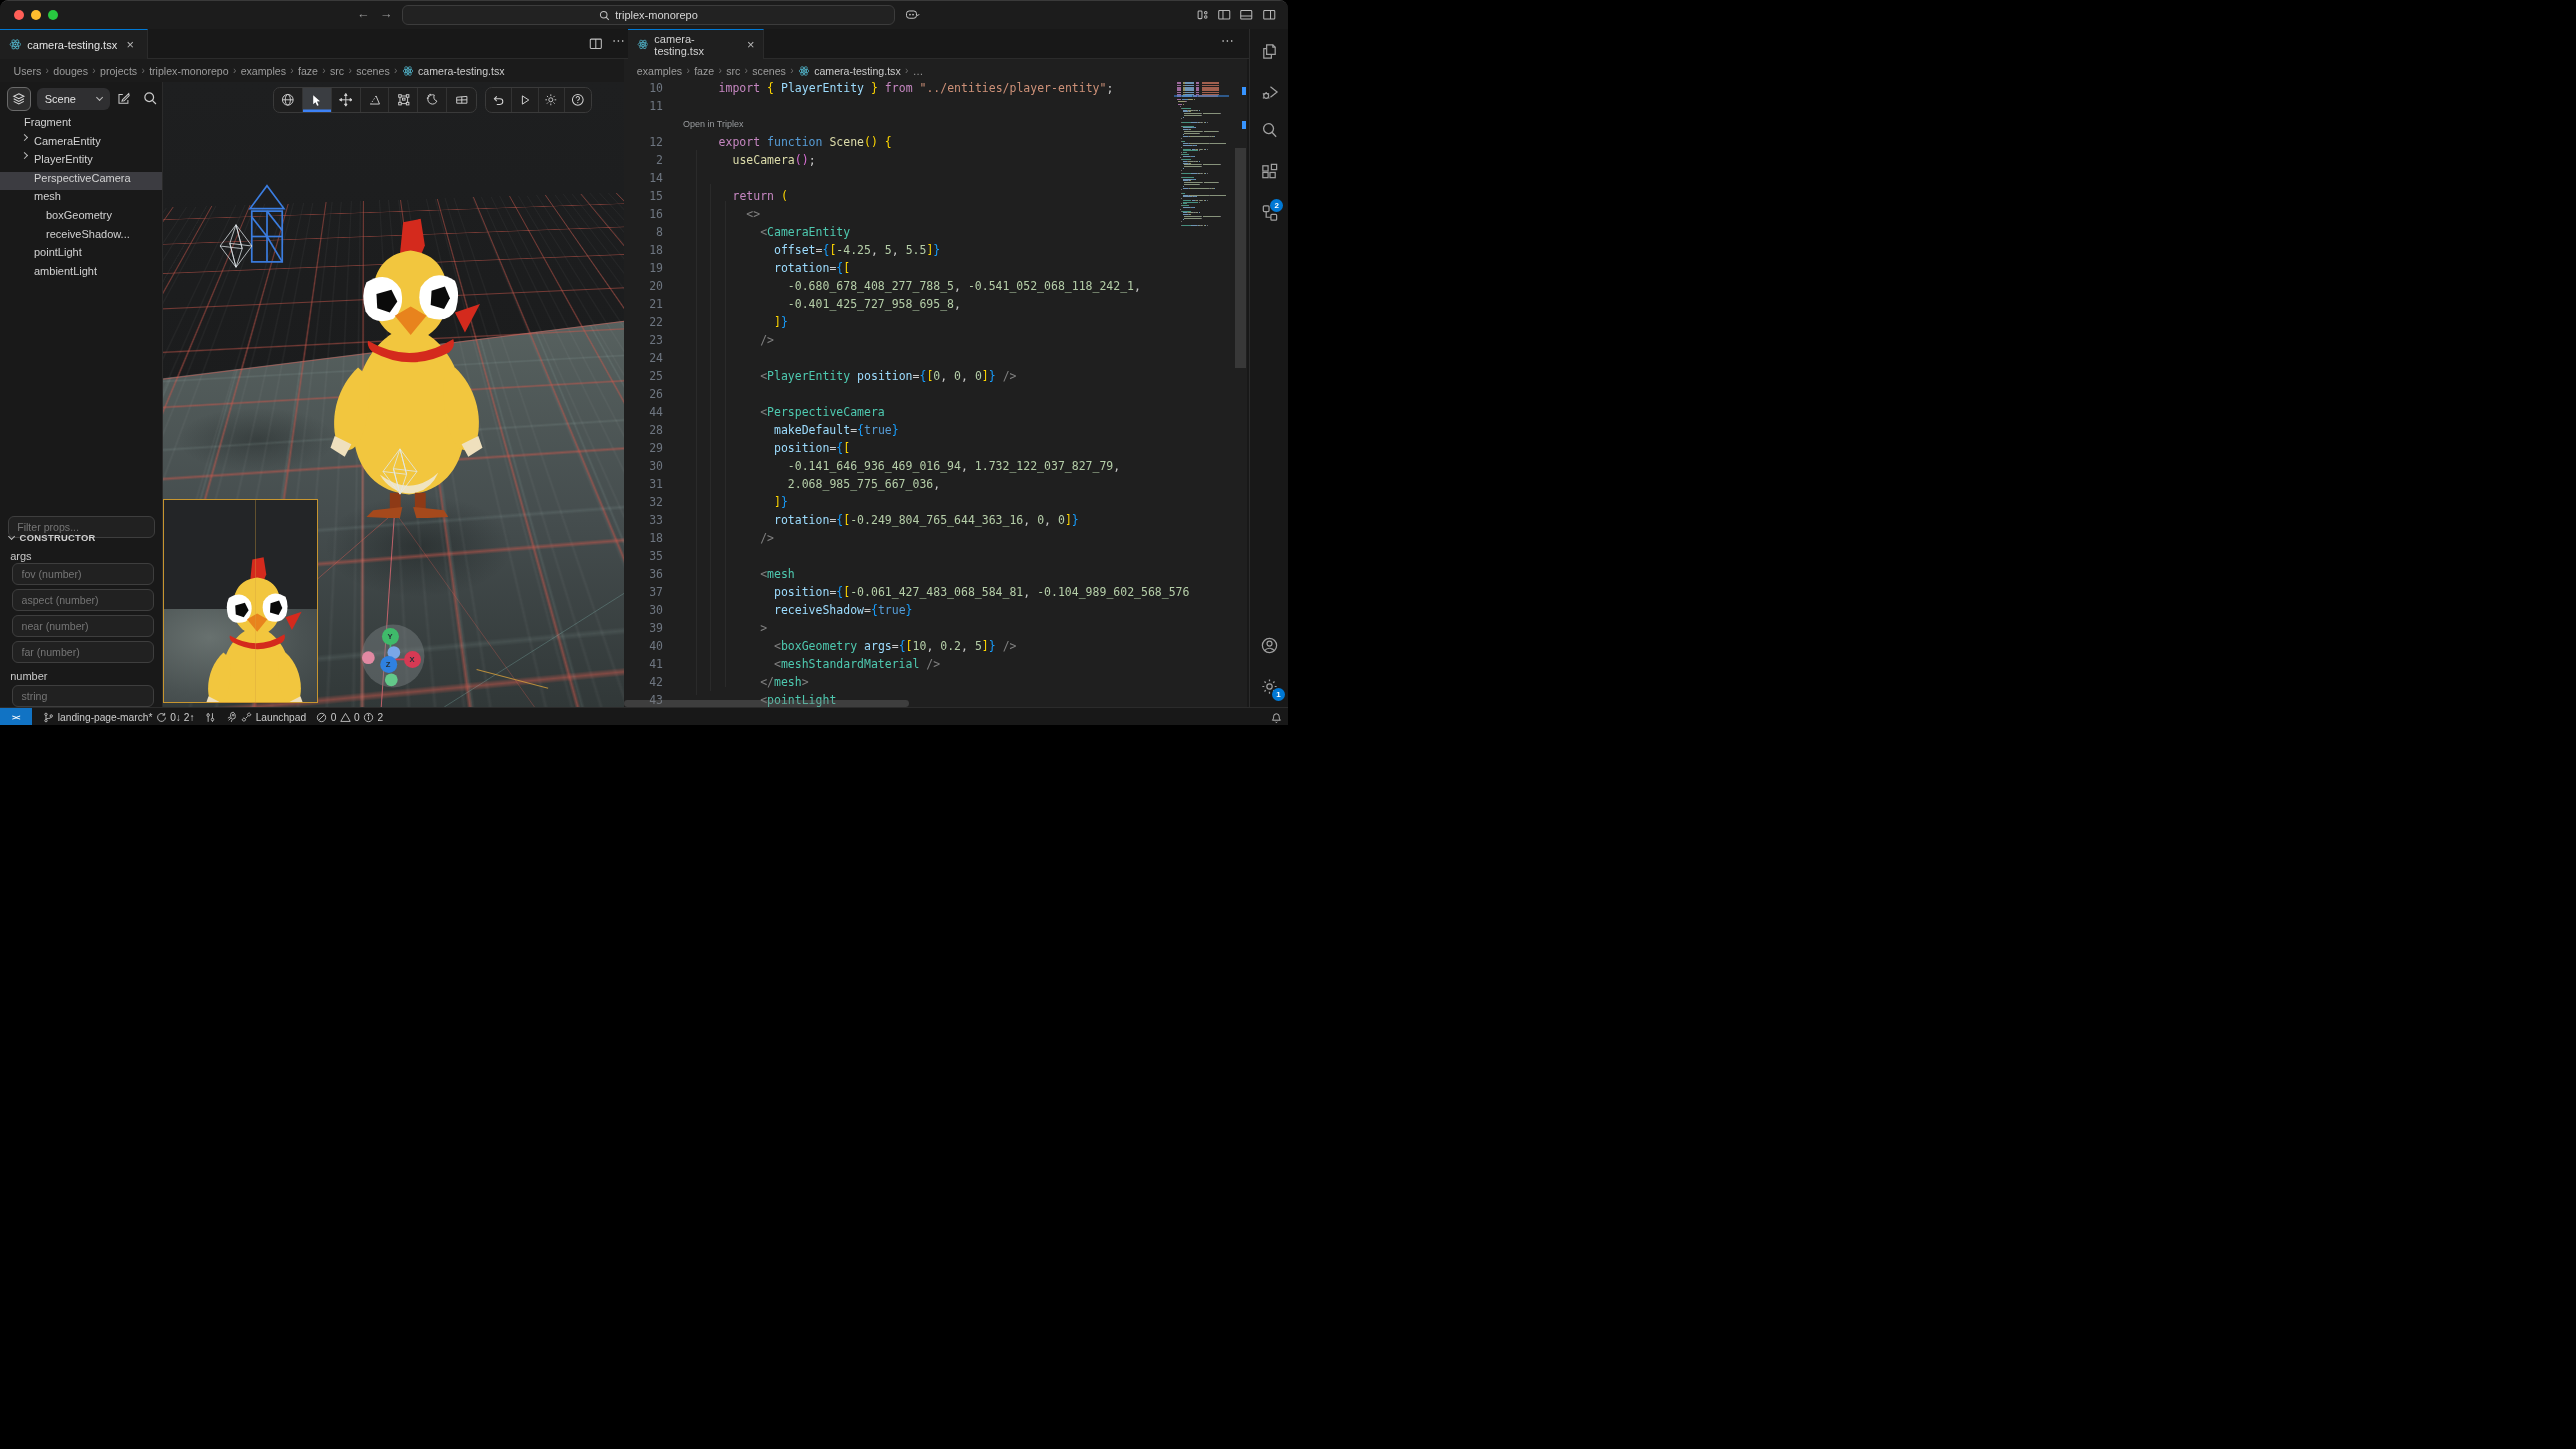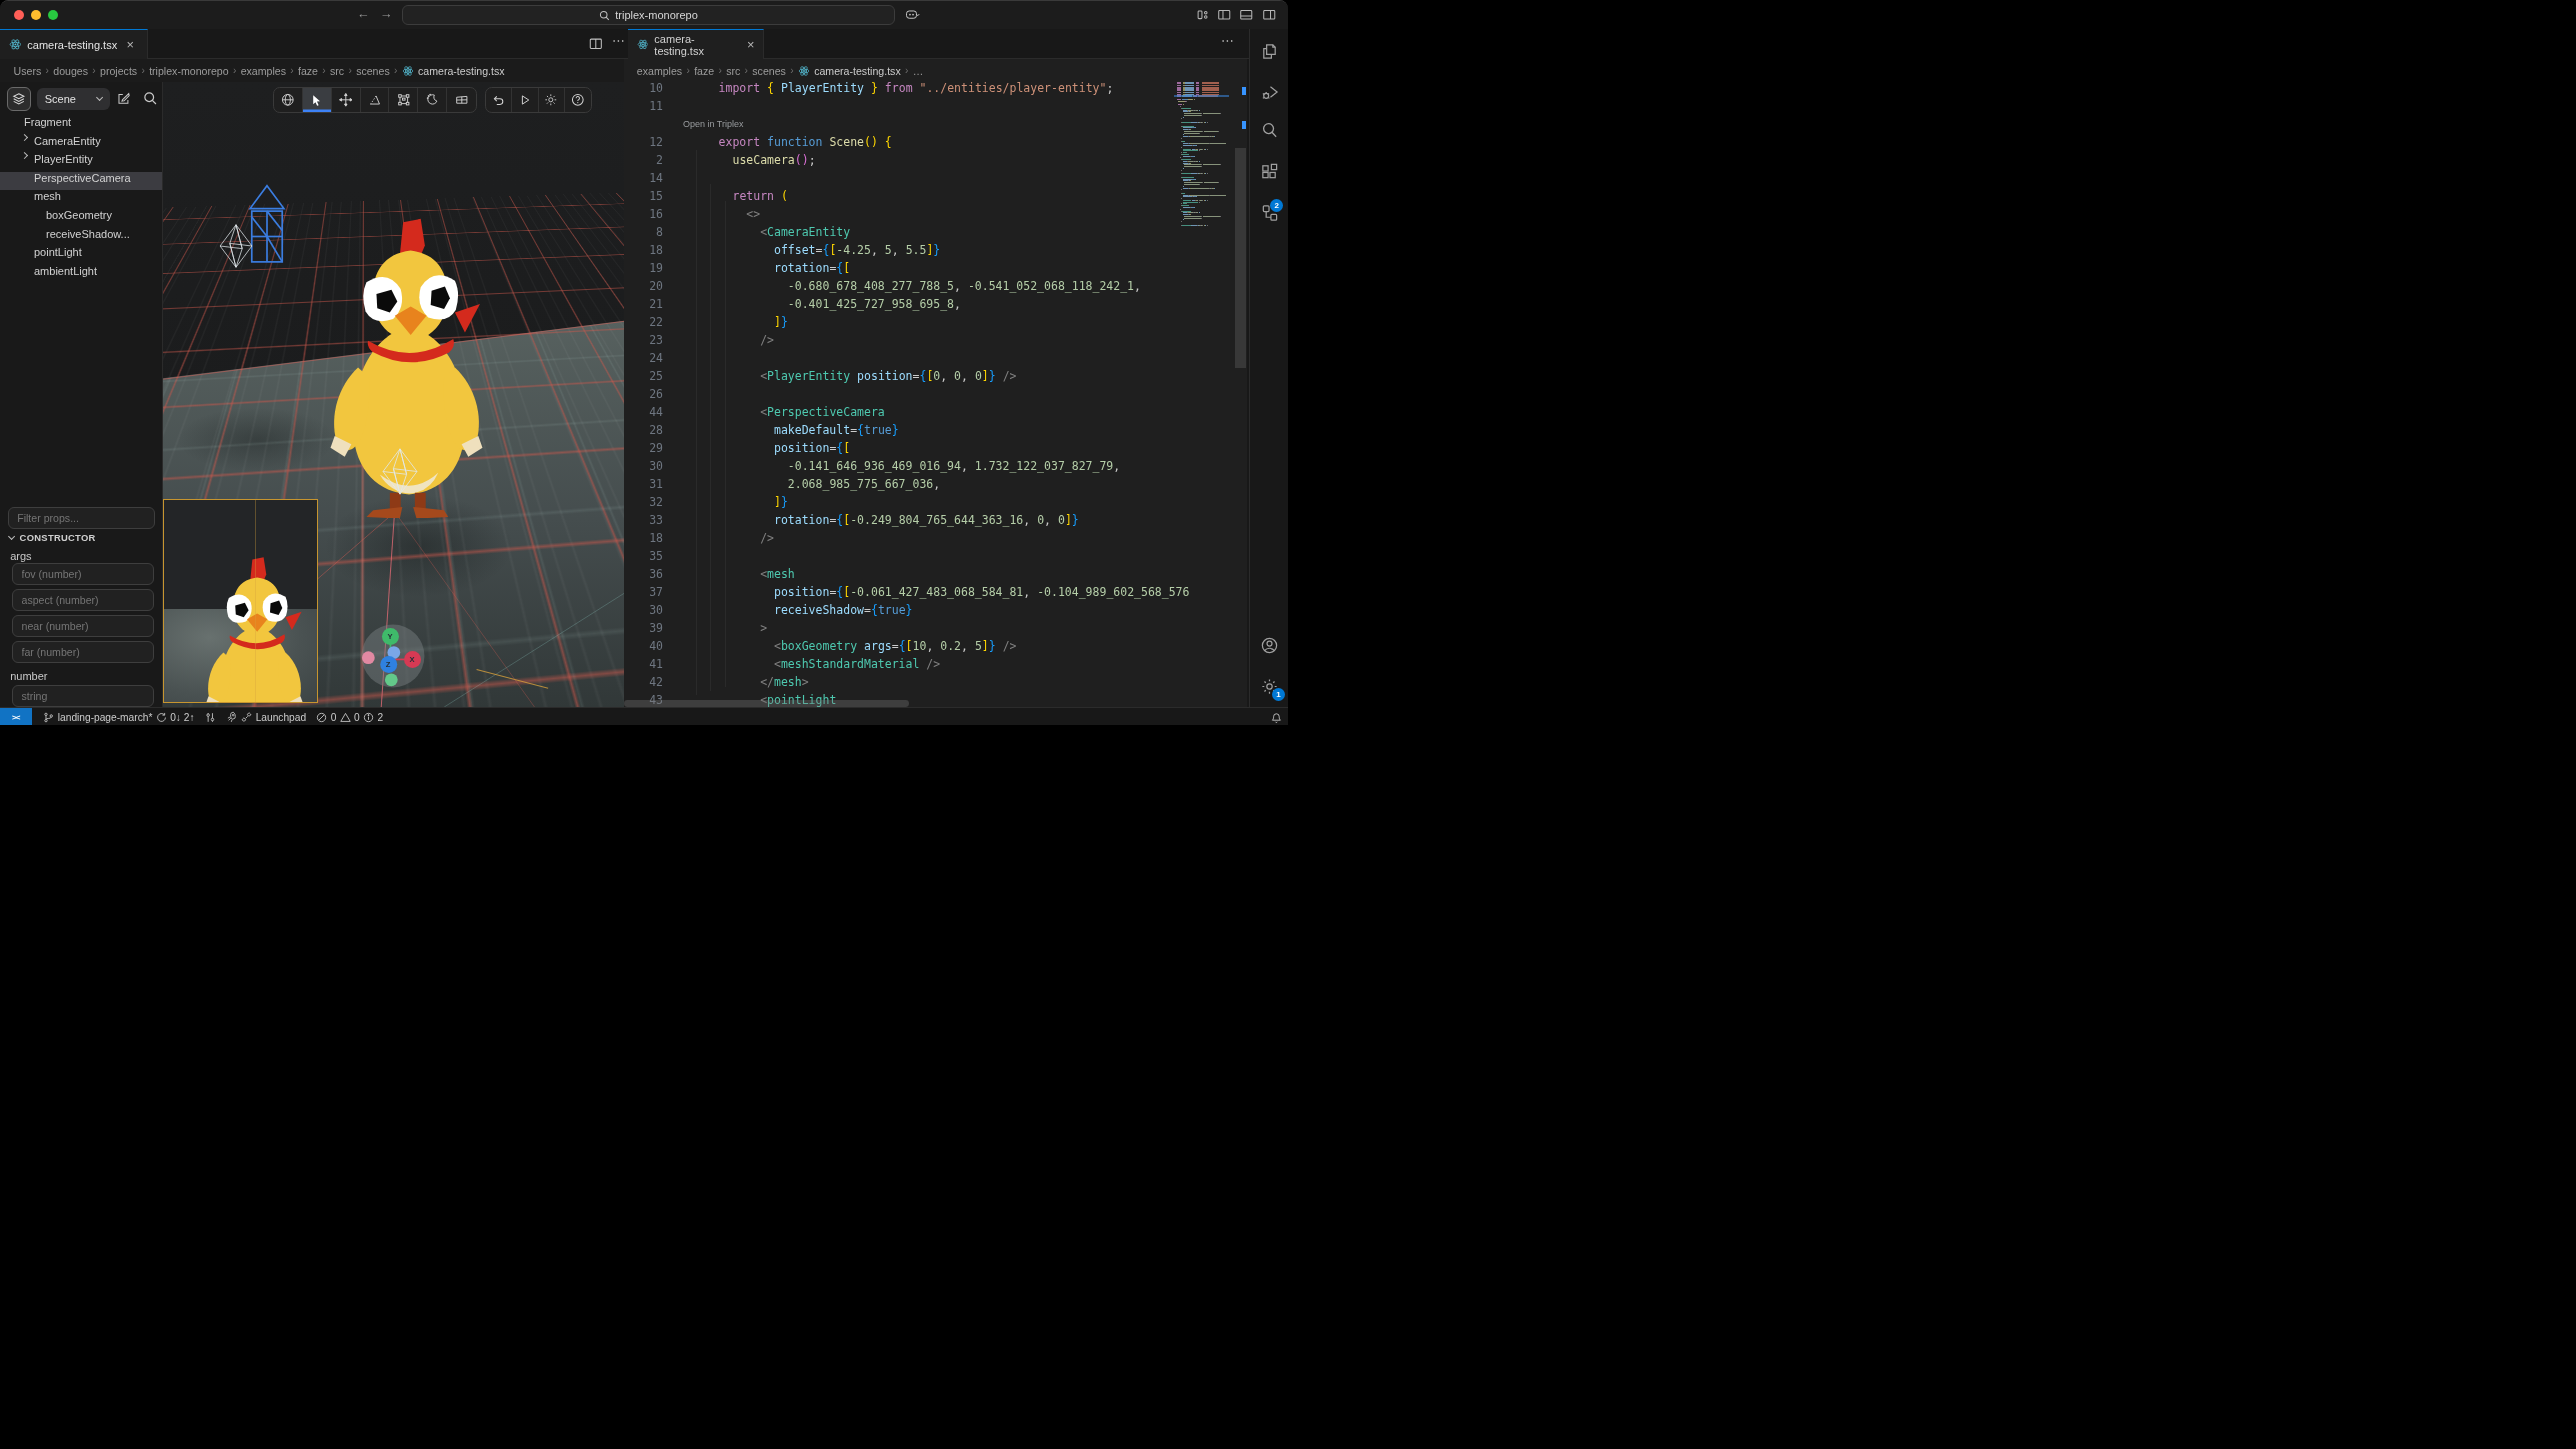--- a/index.html
+++ b/index.html
@@ -293,21 +293,21 @@
           <span>receiveShadow...</span>
         </div>
         <div class="trow" style="padding-left: 34px;">
           <span>pointLight</span>
         </div>
         <div class="trow" style="padding-left: 34px;">
           <span>ambientLight</span>
         </div>
       </div>
 
-    <input class="pp-input" style="top: 425px;" placeholder="Filter props...">
+    <input class="pp-input" style="top: 434px;" placeholder="Filter props...">
     <div class="pp-head" style="top:450px">
       <span class="chev"></span>
       <span>CONSTRUCTOR</span>
     </div>
     <span class="pp-label" style="top:468px">args</span>
     <div id="arg-inputs">
         <input class="pp-input" placeholder="fov (number)" style="top: 481px; left: 12px; width: 142px;">
         <input class="pp-input" placeholder="aspect (number)" style="top: 507px; left: 12px; width: 142px;">
         <input class="pp-input" placeholder="near (number)" style="top: 533px; left: 12px; width: 142px;">
         <input class="pp-input" placeholder="far (number)" style="top: 559px; left: 12px; width: 142px;">

